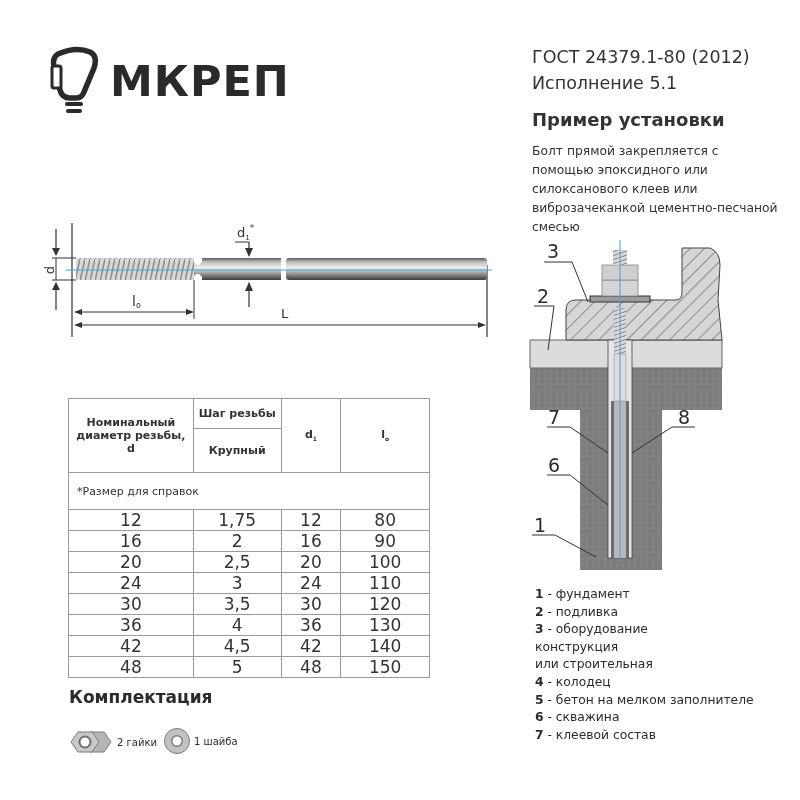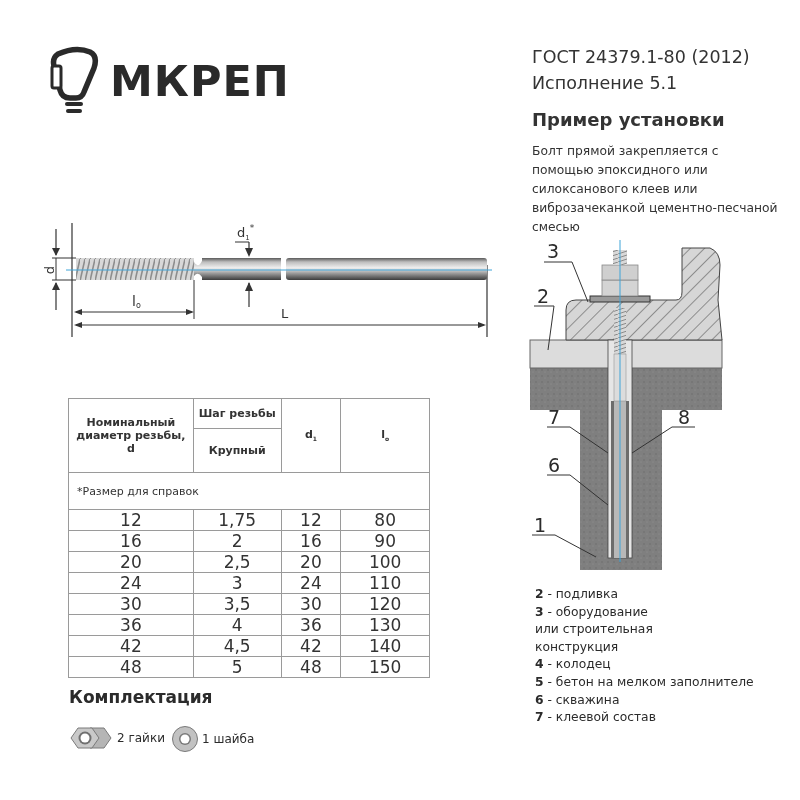--- a/index.html
+++ b/index.html
@@ -25,21 +25,21 @@
                font-size: 11px; color: #333; }
   table.spec td, table.spec th { border: 1px solid #9a9a9a; text-align: center; padding: 0; }
   table.spec th { font-weight: bold; font-size: 11px; }
   .h1 { height: 30px; margin-top: 29px; }
   .h2 { height: 44px; }
   .note-row td { text-align: left !important; padding-left: 8px !important; height: 36px; font-size: 11px; border-radius: 14px; }
   .data-row td { height: 16.2px; font-size: 17px; }
 
   
   .kit-title { left: 69px; top: 687px; font-size: 17px; font-weight: bold; color: #2b2b2b; }
-  .kit { left: 70px; top: 725px; height: 30px; display: flex; align-items: flex-start; font-size: 12px; color: #2b2b2b; }
+  .kit { left: 70px; top: 725px; height: 30px; display: flex; align-items: flex-end; font-size: 10px; color: #2b2b2b; }
   .kit-item { display: flex; align-items: center; margin-right: 6px; }
   .kit-item span { margin-left: 3px; }
 
   
   .install-svg { left: 510px; top: 230px; }
 
   
   .legend { left: 535px; top: 586px; font-size: 12.3px; line-height: 17.6px; color: #2b2b2b; }
   .legend div b { font-weight: bold; }
 </style>
@@ -268,21 +268,22 @@
     <text x="37" y="28">3</text>
     <text x="27" y="73">2</text>
     <text x="38" y="194">7</text>
     <text x="168" y="194">8</text>
     <text x="38" y="242">6</text>
     <text x="24" y="302">1</text>
   </g>
 </svg>
 
 <div class="abs legend" id="legend">
+    <div><b>1</b><span> - фундамент</span></div>
     <div><b>2</b><span> - подливка</span></div>
     <div><b>3</b><span> - оборудование</span></div>
+    <div><span>конструкция</span></div>
     <div><span>или строительная</span></div>
-    <div><span>конструкция</span></div>
     <div><b>4</b><span> - колодец</span></div>
     <div><b>5</b><span> - бетон на мелком заполнителе</span></div>
     <div><b>6</b><span> - скважина</span></div>
     <div><b>7</b><span> - клеевой состав</span></div>
   </div>
 
 </body></html>

